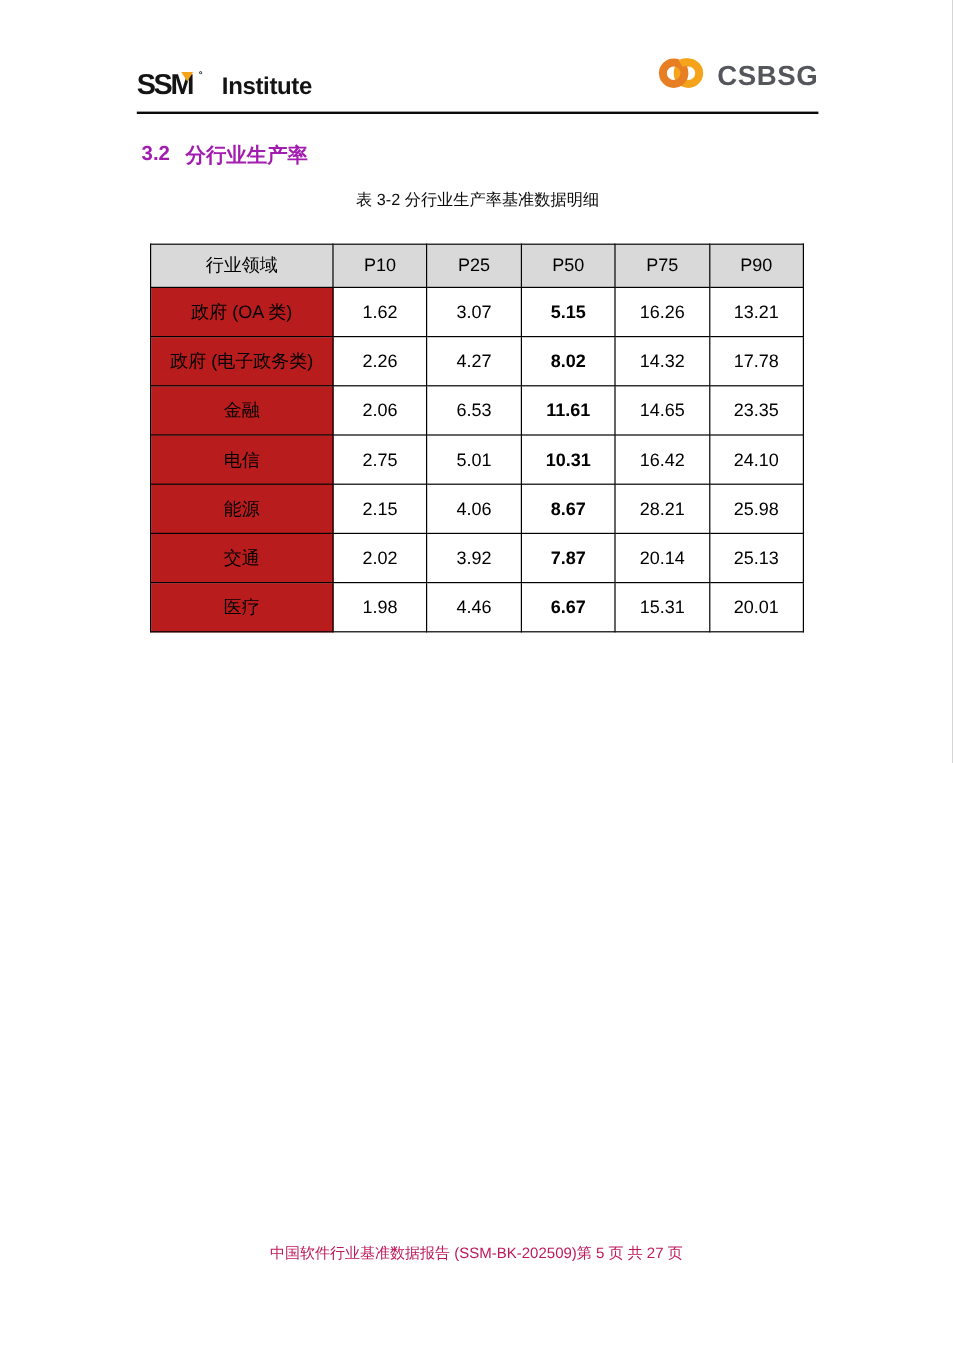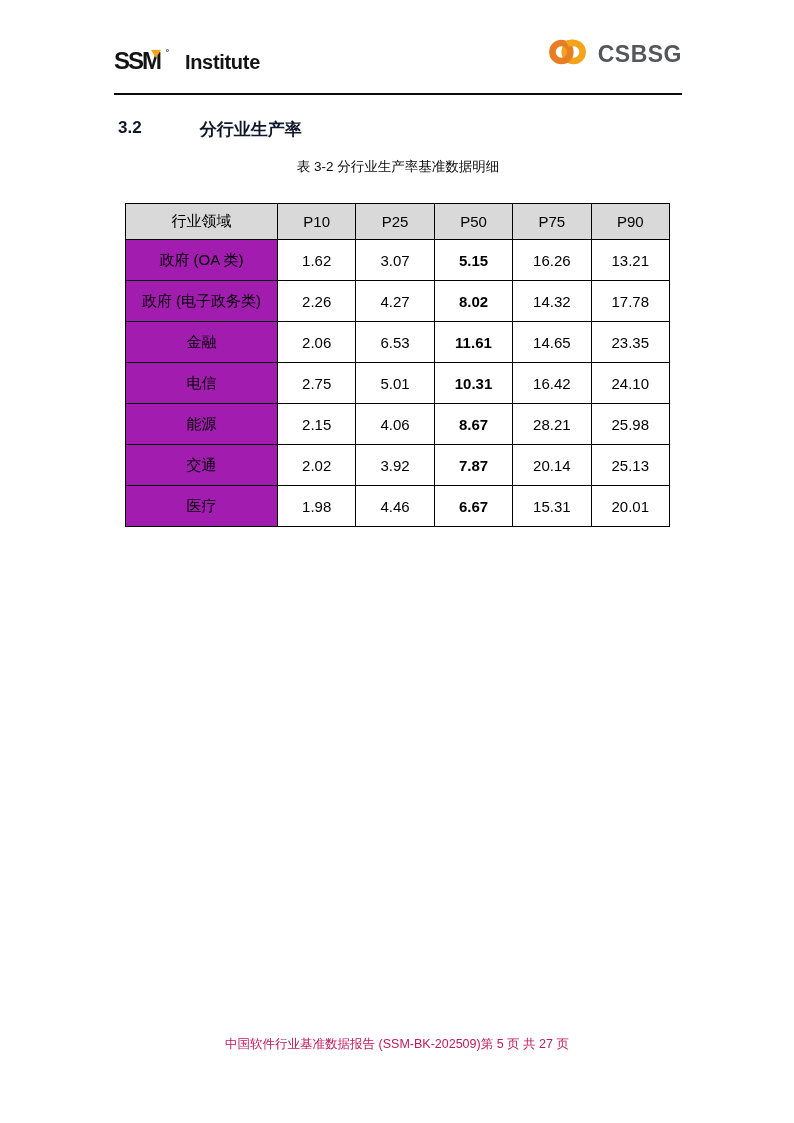--- a/index.html
+++ b/index.html
@@ -10,43 +10,42 @@
     margin:0 auto;
     font-family:"Liberation Sans","DejaVu Sans",sans-serif;
     color:#000;
     overflow:hidden;
   }
   
   .header{
     position:absolute;left:114px;right:112px;top:50px;height:45px;
     border-bottom:2px solid #0a0a0a;
     display:flex;justify-content:space-between;align-items:flex-end;
-    padding-bottom:20px;box-sizing:border-box;
+    padding-bottom:10px;box-sizing:border-box;
   }
   .logo-left{display:flex;align-items:baseline;line-height:1;}
   .ssm-word{
     position:relative;
     font-weight:800;font-size:24px;letter-spacing:-2px;
     color:#141414;
   }
   .ssm-tri{
     position:absolute;top:1px;right:6px;width:0;height:0;
     border-left:5px solid transparent;border-right:5px solid transparent;
     border-top:8px solid #F5A31A;
   }
   .ssm-reg{font-size:8px;font-weight:700;vertical-align:top;margin-left:1px;color:#141414;}
   .ssm-suffix{font-size:20px;font-weight:600;margin-left:18px;color:#141414;letter-spacing:-0.3px;}
   .logo-right{display:flex;align-items:center;gap:8px;}
   .csbsg-text{font-size:23px;font-weight:700;color:#54565B;letter-spacing:0.5px;line-height:1;}
   
   .section-heading{
     position:absolute;left:118px;top:118px;
-    font-size:17px;font-weight:700;color:#0f172a;
+    font-size:17px;font-weight:700;color:#a21caf;
     display:flex;
-    gap:45px;
   }
   .section-num{margin-right:13px;}
   
   .table-caption{
     position:absolute;left:114px;right:112px;top:158px;
     text-align:center;font-size:13.5px;color:#0a0a0a;
   }
   
   table.bench{
     position:absolute;left:125px;top:203px;width:545px;
@@ -55,21 +54,21 @@
   table.bench th, table.bench td{
     border:1.5px solid #000;
     text-align:center;vertical-align:middle;
     padding:0;
   }
   table.bench th{
     height:35px;background:#D9D9D9;
     font-size:15px;font-weight:400;
   }
   table.bench td{height:40px;font-size:15px;}
-  td.rowlabel{background:#a21caf;font-size:14.5px;}
+  td.rowlabel{background:#b91c1c;font-size:14.5px;}
   col.c-label{width:152px;}
   td.p50{font-weight:700;}
   
   .footer{
     position:absolute;left:118px;right:118px;top:1036px;
     display:flex;justify-content:center;
     font-size:12.5px;color:#be185d;
   }
 </style>
 </head>

